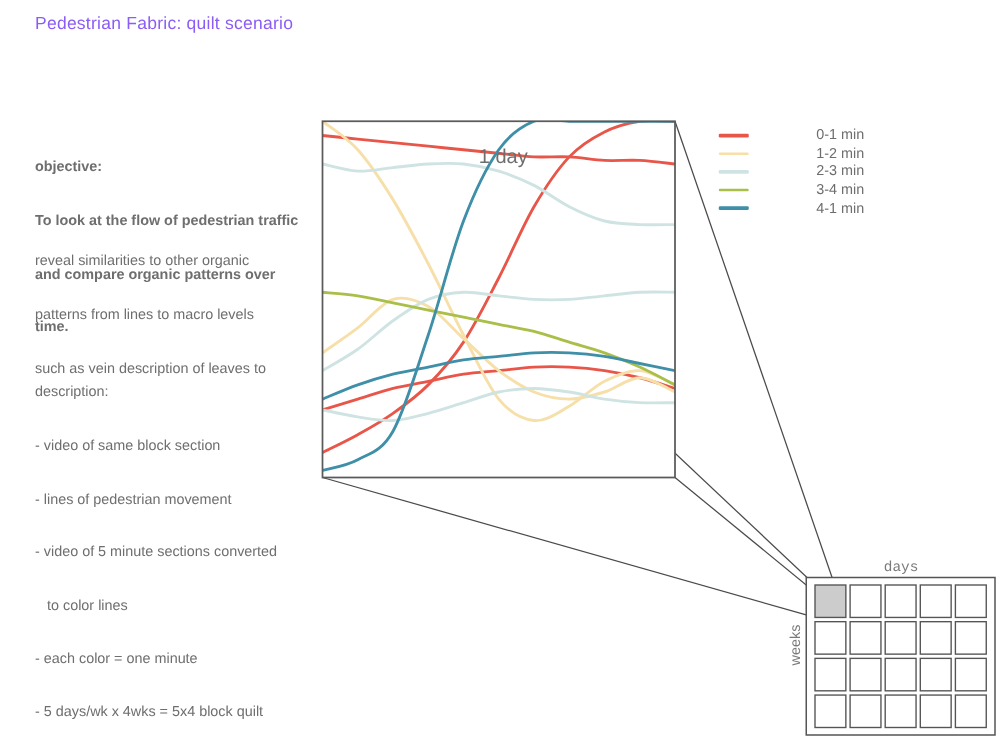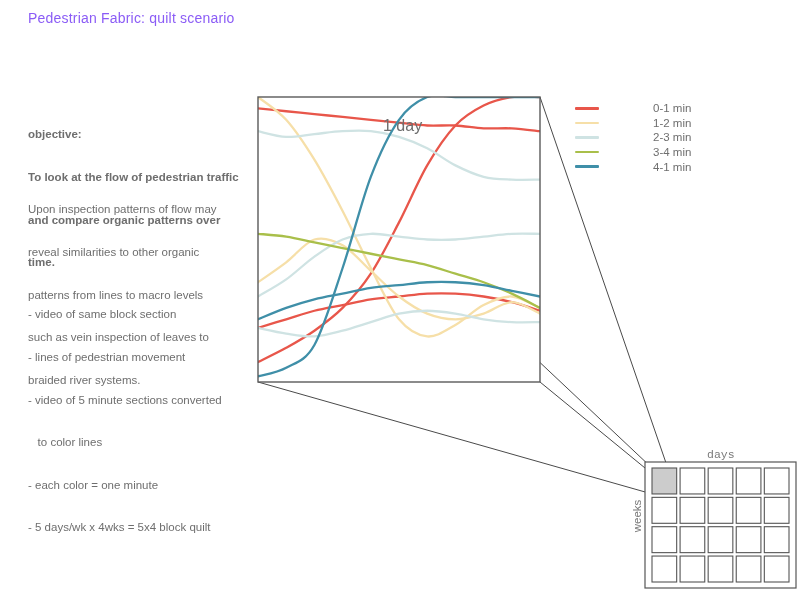--- a/index.html
+++ b/index.html
@@ -109,28 +109,27 @@
 <div id="page-title">Pedestrian Fabric: quilt scenario</div>
 
 <div class="text-block" id="objective-block">
   <span class="tb-line">objective:</span>
   <span class="tb-line">To look at the flow of pedestrian traffic</span>
   <span class="tb-line">and compare organic patterns over</span>
   <span class="tb-line">time.</span>
 </div>
 
 <div class="text-block" id="inspection-block">
-  <span class="tb-line">Upon inspection patterns of flow may</span>
   <span class="tb-line">reveal similarities to other organic</span>
   <span class="tb-line">patterns from lines to macro levels</span>
-  <span class="tb-line">such as vein inspection of leaves to</span>
-  <span class="tb-line">braided river systems.</span>
+  <span class="tb-line">such as vein description of leaves to</span>
 </div>
 
 <div class="text-block" id="description-block">
+  <span class="tb-line">description:</span>
   <span class="tb-line">- video of same block section</span>
   <span class="tb-line">- lines of pedestrian movement</span>
   <span class="tb-line">- video of 5 minute sections converted</span>
   <span class="tb-line">   to color lines</span>
   <span class="tb-line">- each color = one minute</span>
   <span class="tb-line">- 5 days/wk x 4wks = 5x4 block quilt</span>
 </div>
 
 <svg id="diagram-svg" viewBox="0 0 800 595">
 

